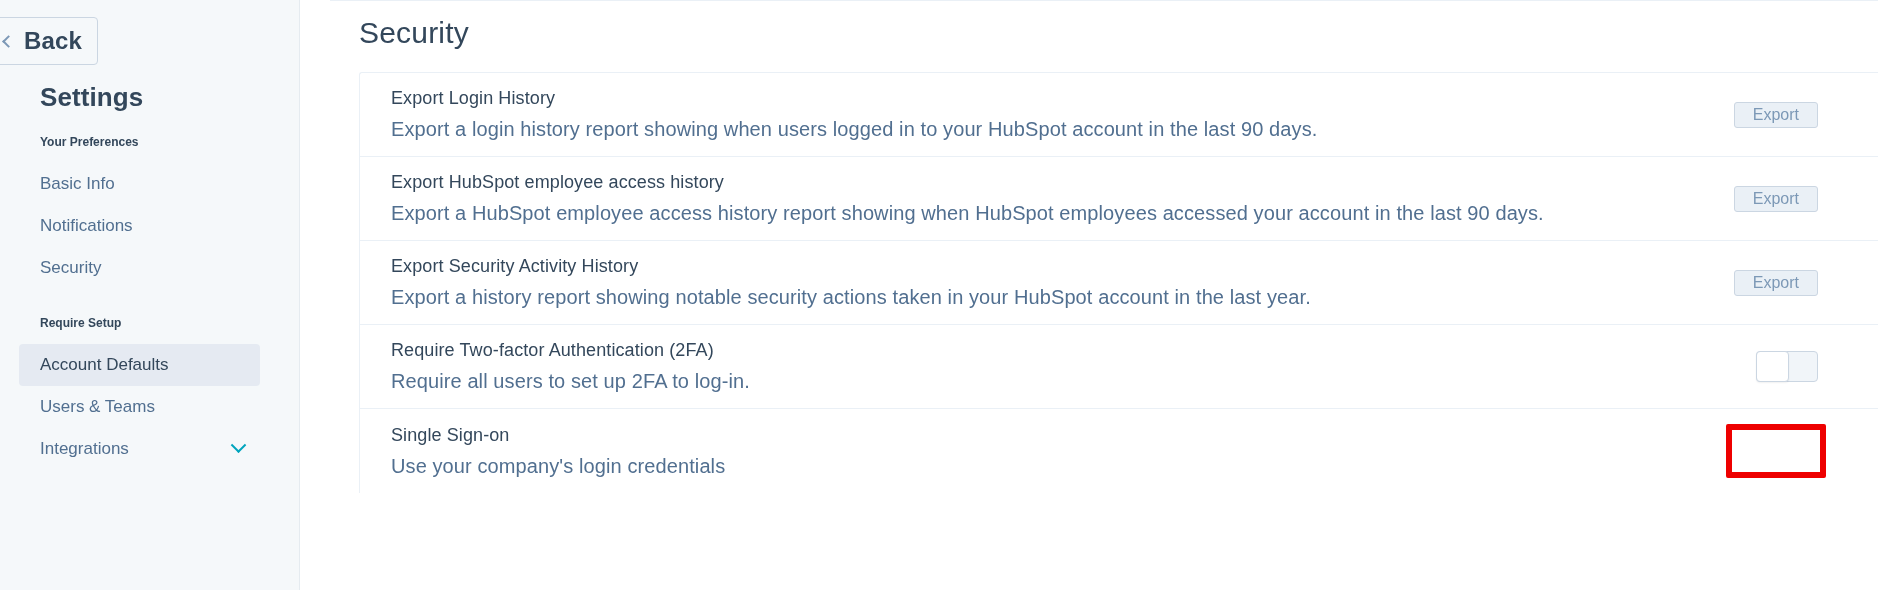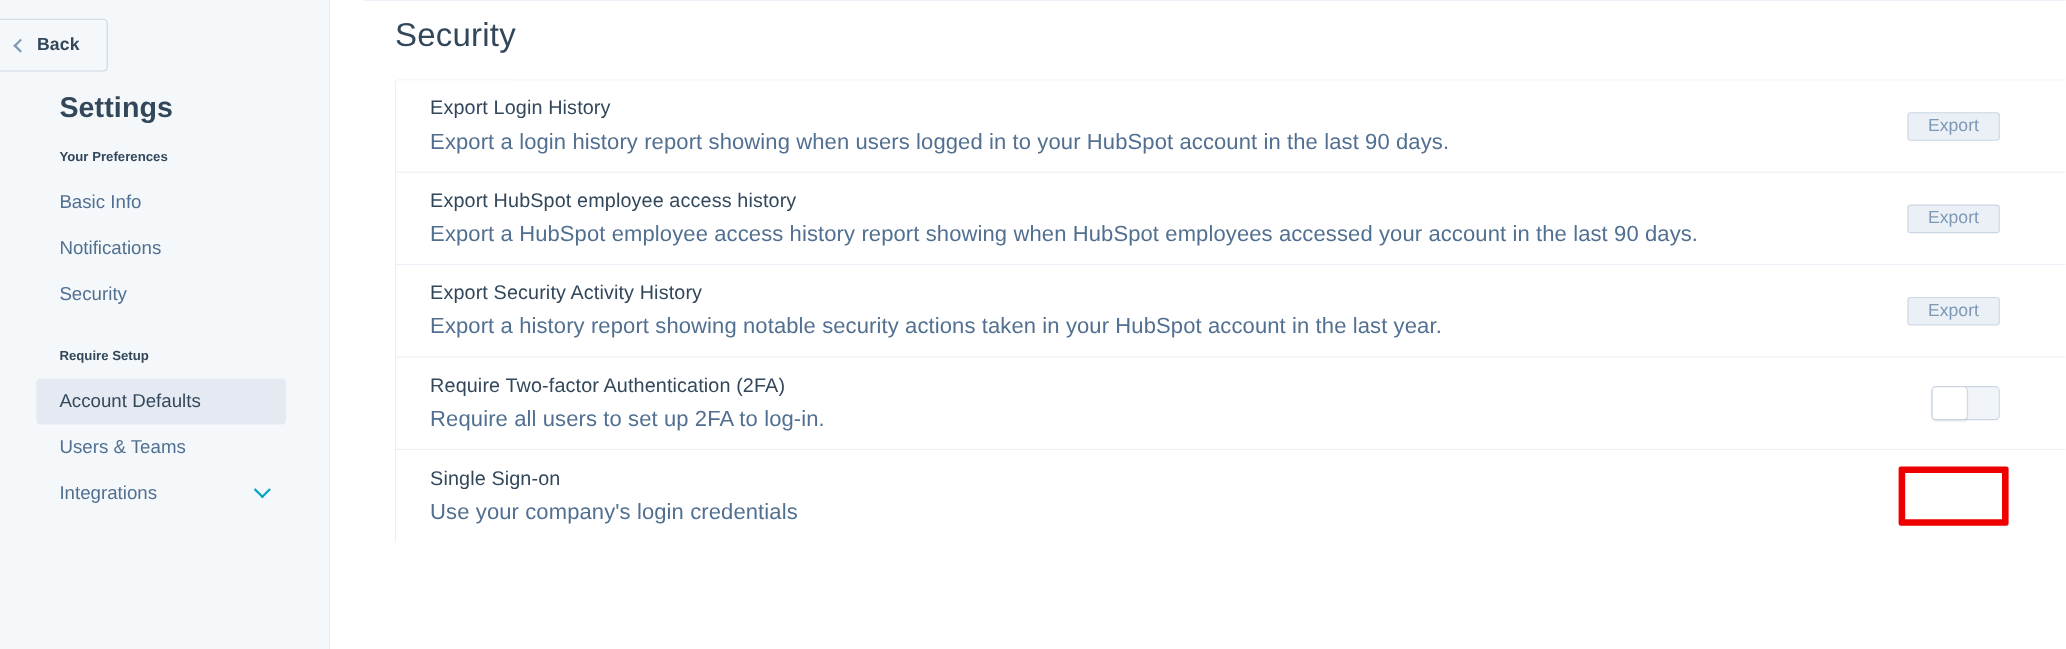--- a/index.html
+++ b/index.html
@@ -45,30 +45,30 @@
   .back-btn .chev {
     display: inline-block;
     width: 9px;
     height: 9px;
     border-left: 2px solid #7c98b6;
     border-bottom: 2px solid #7c98b6;
     transform: rotate(45deg);
     margin-right: 1px;
   }
   .back-btn .lbl {
-    font-size: 16px;
+    font-size: 24px;
     font-weight: 700;
     color: #33475b;
     letter-spacing: .1px;
   }
 
   .nav {
     position: absolute;
     top: 82px;
-    left: 14px;
+    left: 0;
     right: 0;
   }
   .nav-title {
     font-size: 26px;
     font-weight: 700;
     color: #33475b;
     padding: 0 0 0 40px;
     margin-bottom: 22px;
     letter-spacing: .1px;
   }

